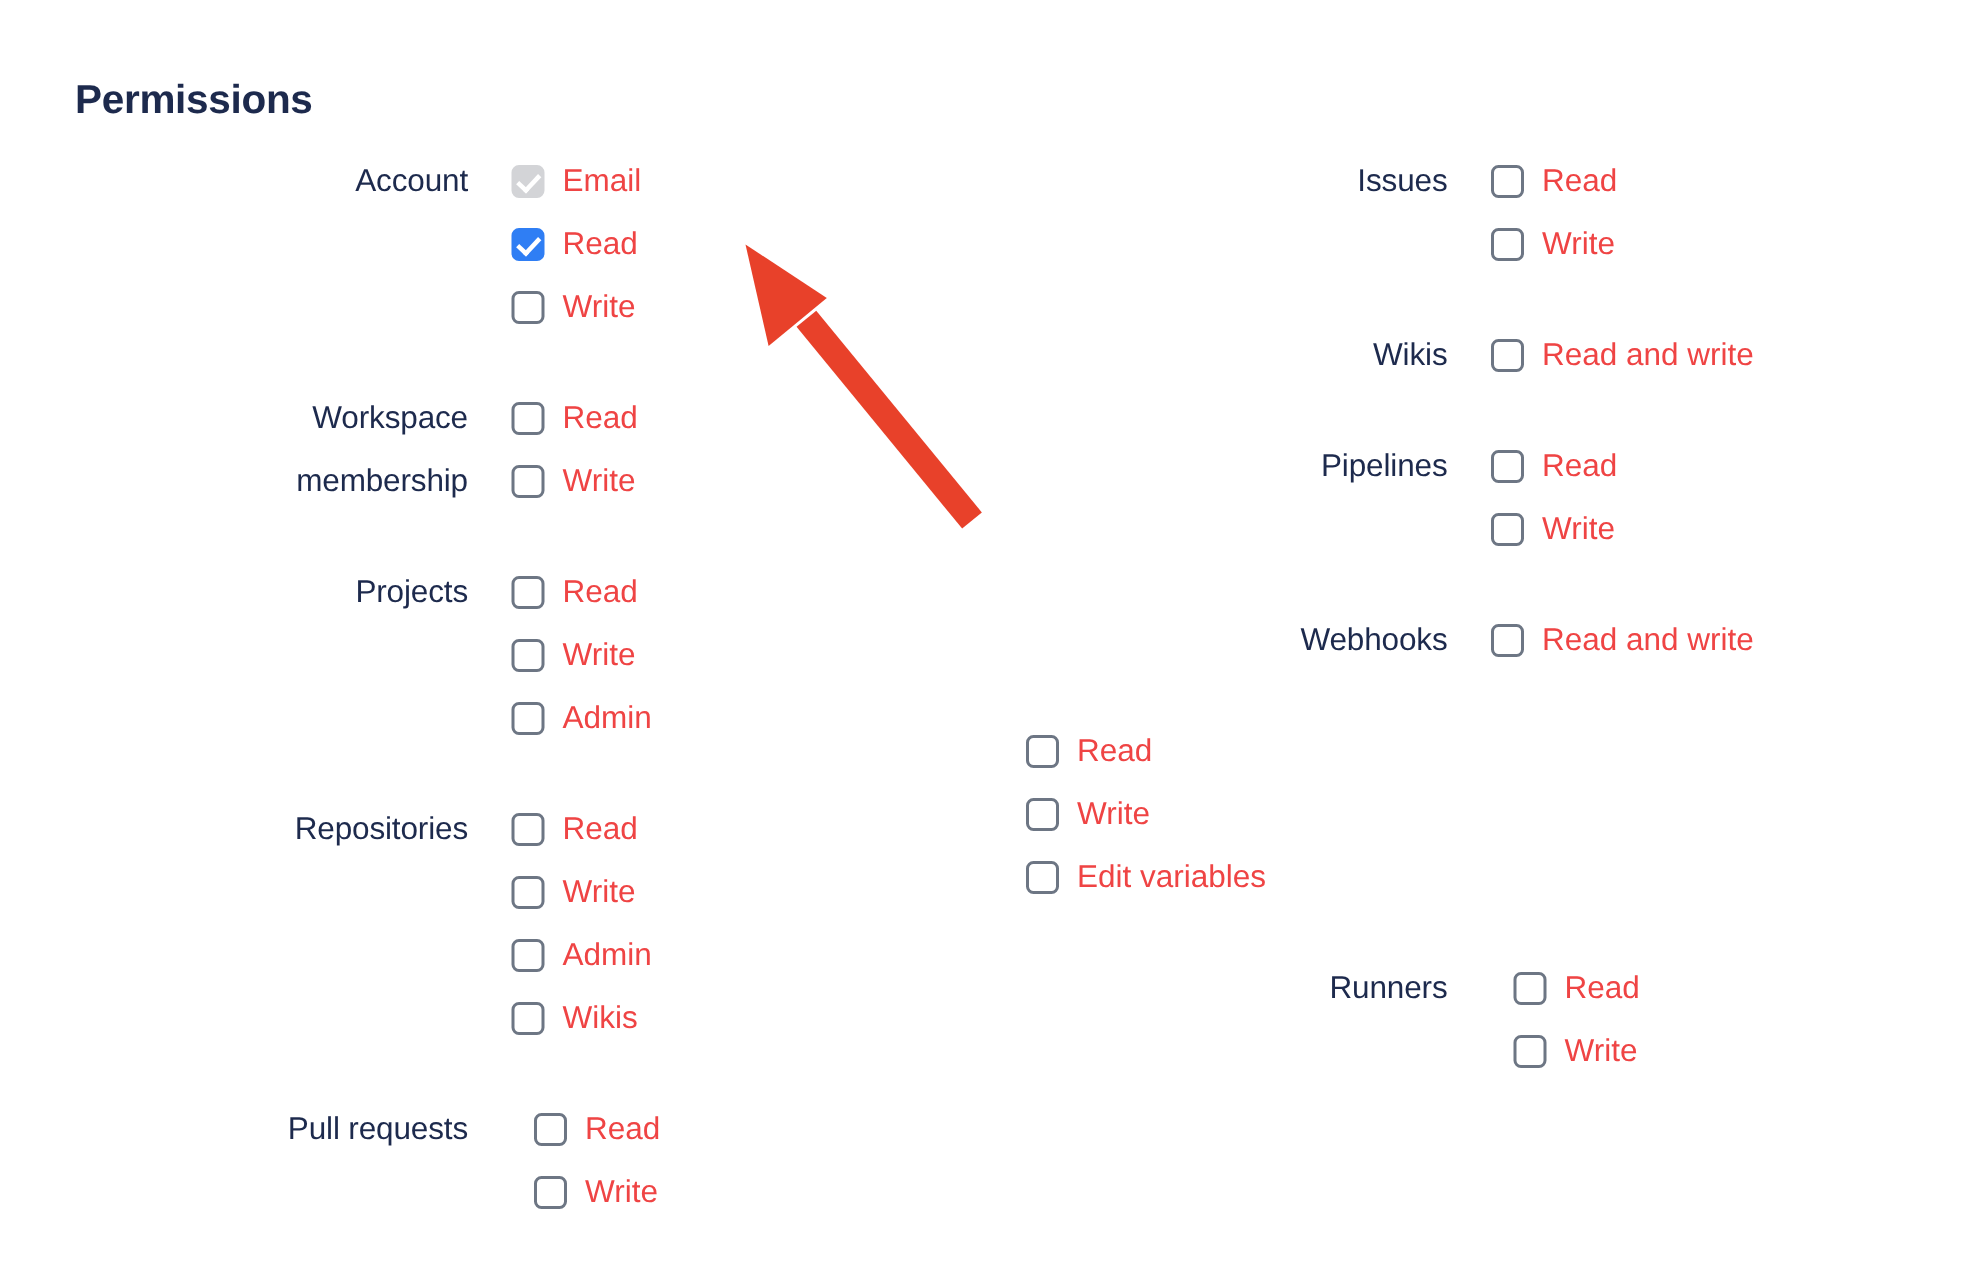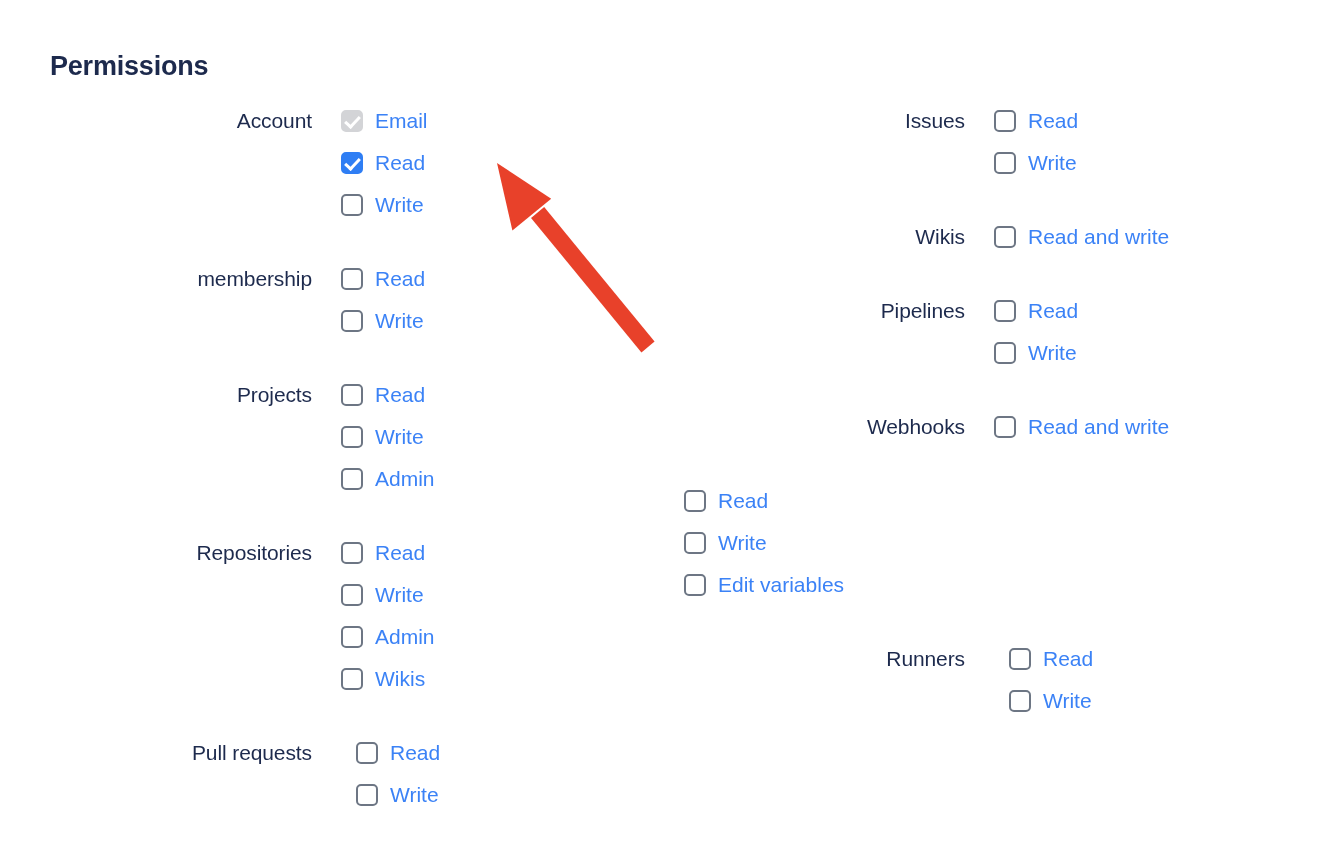--- a/index.html
+++ b/index.html
@@ -99,21 +99,21 @@
     top: 1px;
     width: 6px;
     height: 12px;
     border: solid #ffffff;
     border-width: 0 3px 3px 0;
     transform: rotate(43deg);
   }
 
   .option-label {
     font-size: 21px;
-    color: #3b82f6;
+    color: #ef4444;
     margin-left: 12px;
     line-height: 42px;
     white-space: nowrap;
   }
 
   
   #annotation-arrow {
     position: absolute;
     left: 0;
     top: 0;
@@ -144,20 +144,21 @@
             <span class="option-label">Read</span>
           </div>
           <div class="option-row">
             <span class="cbox"></span>
             <span class="option-label">Write</span>
           </div>
         </div>
       </div>
       <div class="perm-group">
         <div class="group-label">
+          <span class="lbl-line">Workspace</span>
           <span class="lbl-line">membership</span>
         </div>
         <div class="options">
           <div class="option-row">
             <span class="cbox"></span>
             <span class="option-label">Read</span>
           </div>
           <div class="option-row">
             <span class="cbox"></span>
             <span class="option-label">Write</span>

